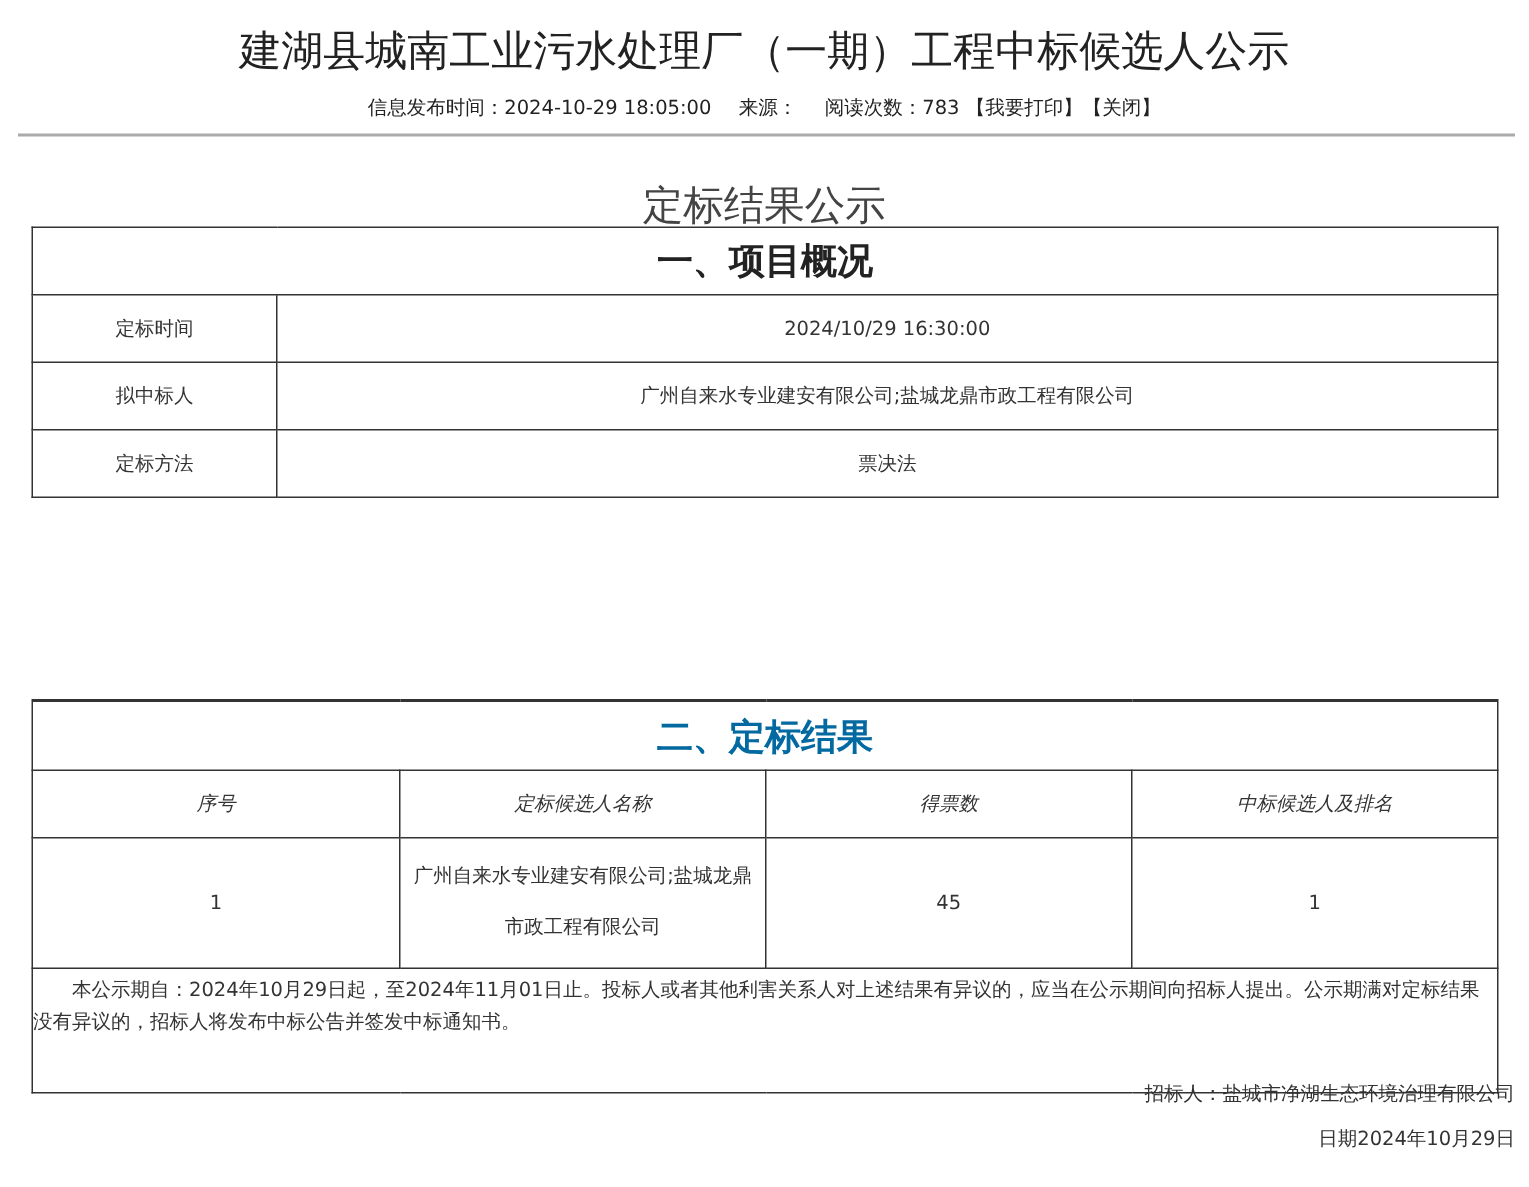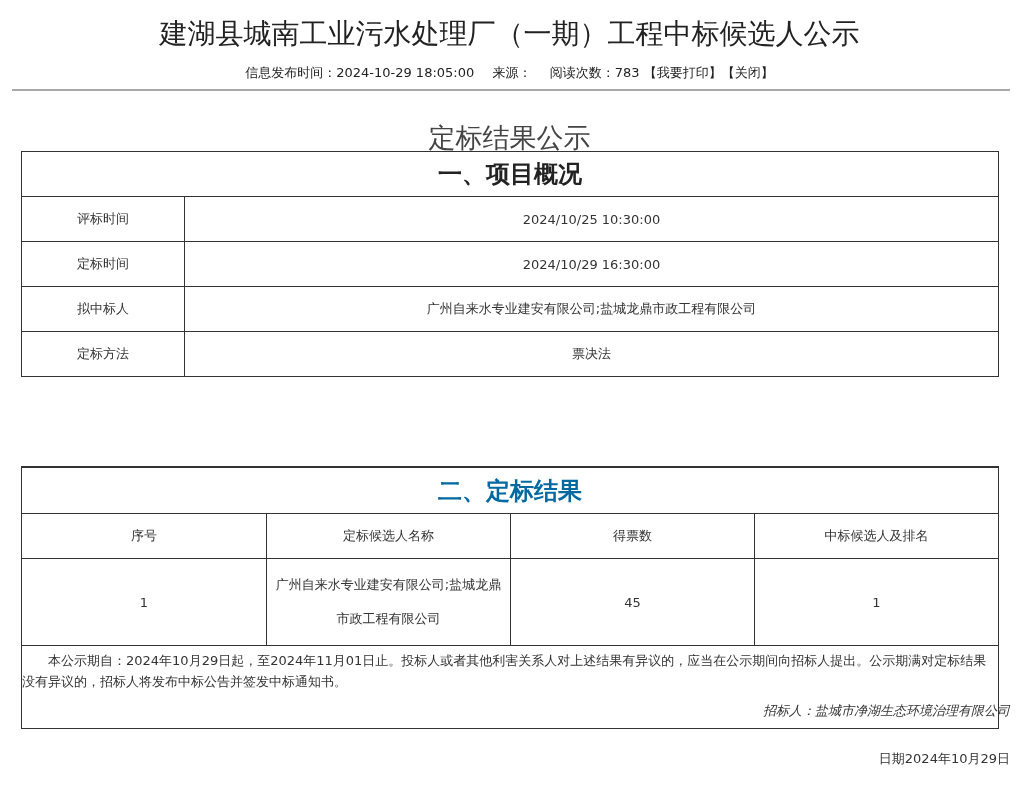--- a/index.html
+++ b/index.html
@@ -26,30 +26,30 @@
     font-size: 27px; color: #444; line-height: 34px; height: 30px; overflow: hidden;
   }
   table { border-collapse: collapse; position: absolute; left: 21px; width: 978px; table-layout: fixed; }
   td { border: 1px solid #333; text-align: center; font-size: 13px; color: #333; padding: 0; }
   #t1 { top: 151px; padding-left: 40px; }
   #t1 .section-head td { height: 44px; font-size: 24px; font-weight: bold; color: #222; }
   #t1 .row td { height: 44px; }
   #t1 col.c1 { width: 163px; }
   #t2 { top: 466px; border-top: 2px solid #333; }
   #t2 .section-head td { height: 45px; font-size: 24px; font-weight: bold; color: #0369a1; }
-  #t2 .hdr td { height: 44px; }
+  #t2 .hdr td { height: 44px; font-style: italic; }
   #t2 .data td { height: 78px; }
   #t2 .data td.name { line-height: 34px; padding: 4px 6px; text-align: center; }
   #t2 .notice td {
     text-align: left; line-height: 21px; height: 78px; padding: 4px 0 0 0; vertical-align: top; font-size: 13px;
   }
   .sig {
     position: absolute; right: 9px; font-size: 13px; color: #333; text-align: right;
   }
-  .sig1 { top: 702px; font-style: italic; }
+  .sig1 { top: 720px; }
   .sig2 { top: 750px; }
 </style>
 </head>
 <body>
 
 <div class="page-title">建湖县城南工业污水处理厂（一期）工程中标候选人公示</div>
 
 <div class="meta">
   <span>信息发布时间：</span><span>2024-10-29 18:05:00</span>
   <span class="gap"></span>
@@ -64,24 +64,20 @@
 <div class="sub-title">定标结果公示</div>
 
 <table id="t1">
   <colgroup>
       <col class="c1">
       <col>
     </colgroup>
   <tbody>
       <tr class="section-head">
     <td colspan="2">一、项目概况</td>
-  </tr>
-  <tr class="row">
-    <td>评标时间</td>
-    <td>2024/10/25 10:30:00</td>
   </tr>
   <tr class="row">
     <td>定标时间</td>
     <td>2024/10/29 16:30:00</td>
   </tr>
   <tr class="row">
     <td>拟中标人</td>
     <td>广州自来水专业建安有限公司;盐城龙鼎市政工程有限公司</td>
   </tr>
   <tr class="row">

